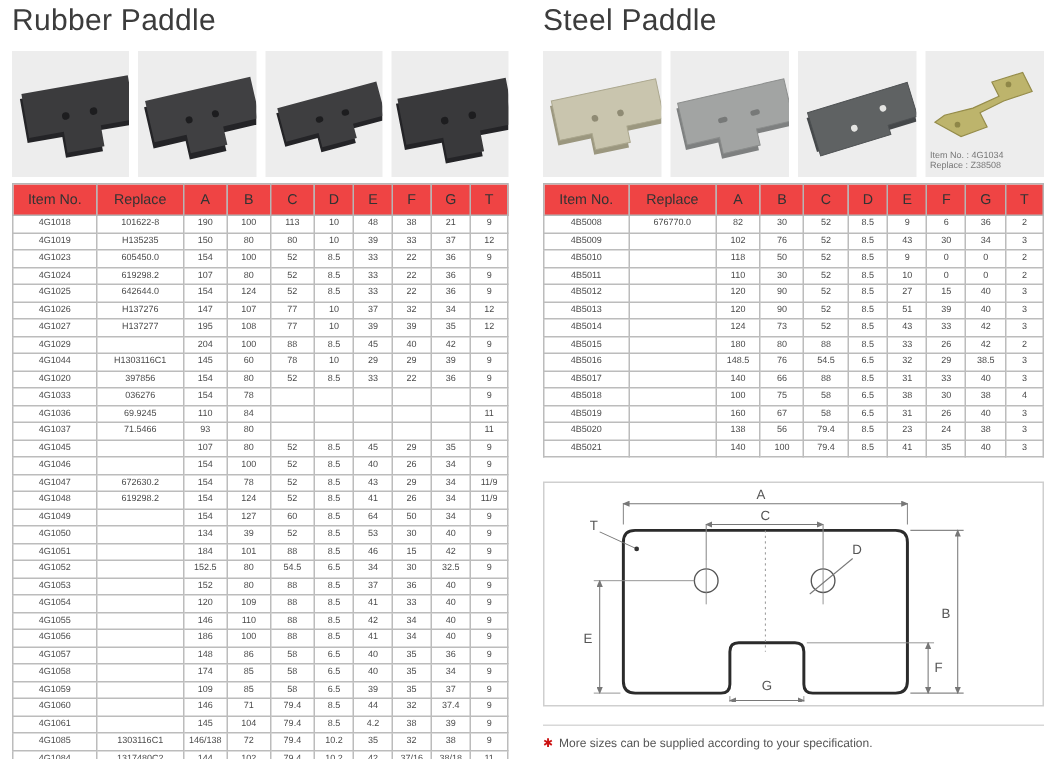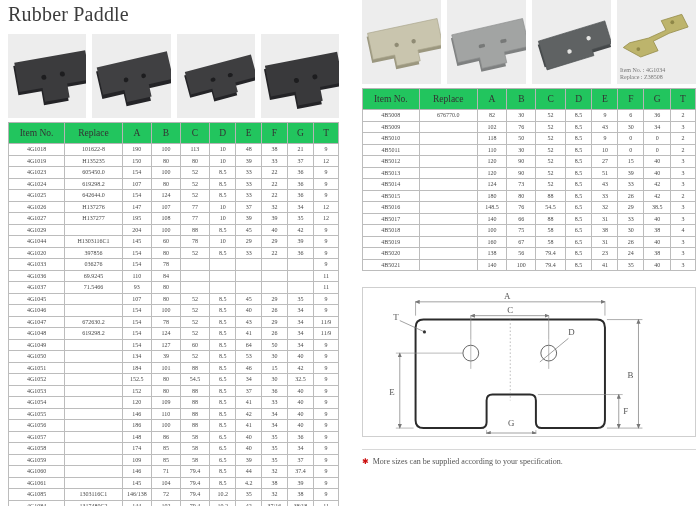--- a/index.html
+++ b/index.html
@@ -1,31 +1,31 @@
 <!DOCTYPE html>
 <html><head>
 <meta charset="utf-8">
 <style>
   * { box-sizing: border-box; margin: 0; padding: 0; }
   html, body { width: 700px; height: 506px; background: #fff; overflow: hidden;
     font-family: "Liberation Sans", sans-serif; }
-  .page { position: relative; width: 644px; height: 506px; font-family: Liberation Serif, serif; }
+  .page { position: relative; width: 644px; height: 506px; }
   .col { position: absolute; top: 0; }
   .col-left  { left: 8px;   width: 331px; }
   .col-right { left: 362px; width: 334px; }
   h1.sec-title { font-size: 20px; font-weight: 400; color: #3c3c3c;
     margin: 3px 0 9px 0; line-height: 22px; letter-spacing: 0.2px; }
   .thumbs { display: flex; gap: 6px; height: 84px; margin-bottom: 4px; }
   .thumb { flex: 1 1 0; background: #ededed; position: relative; overflow: hidden; }
   .thumb svg { width: 100%; height: 100%; display: block; }
   .thumb-caption { position: absolute; left: 3px; bottom: 3px; font-size: 6px;
     line-height: 7px; color: #777; white-space: nowrap; }
   table.spec { width: 100%; border-collapse: collapse; table-layout: fixed; }
   table.spec th { border: 1px solid #b5b5b5; font-weight: 400; font-size: 9.5px;
-    color: #333; height: 21px; background: #22c55e; }
+    color: #333; height: 21px; background: #ef4444; }
   table.spec td { border: 1px solid #bcbcbc; font-size: 6px; color: #4a4a4a;
     text-align: center; height: 10.5px; line-height: 10.5px; padding: 0;
     white-space: nowrap; overflow: hidden; }
   .diagram-box { margin-top: 16px; border: 1px solid #cfcfcf; background: #fff;
     height: 150px; padding: 2px; }
   .diagram-box svg { width: 100%; height: 100%; display: block; }
   .dim-label { font-size: 9px; fill: #555; }
   .footnotes { margin-top: 12px; border-top: 1px solid #d8d8d8; padding-top: 5px; }
   .footnote { font-size: 8px; color: #555; line-height: 13px; }
   .footnote .star { color: #cc1111; margin-right: 4px; font-size: 8px; }
@@ -491,20 +491,21 @@
             <td>42</td>
             <td>37/16</td>
             <td>38/18</td>
             <td>11</td>
           </tr>
         </tbody>
     </table>
   </section>
 
   <section class="col col-right">
+    <h1 class="sec-title">Steel Paddle</h1>
 
     <div class="thumbs">
       <figure class="thumb">
         <svg viewBox="0 0 100 90">
           <g transform="translate(7 34) rotate(-12)">
             <path d="M0 0 H90 V34 H58 V48 H28 V34 H0 Z" transform="translate(-2 4)" fill="#9b977f"></path>
             <path d="M0 0 H90 V34 H58 V48 H28 V34 H0 Z" fill="#c9c5ae" stroke="#aaa68d" stroke-width="0.8"></path>
             <circle cx="33" cy="22" r="2.8" fill="#8f8b74"></circle>
               <circle cx="55" cy="22" r="2.8" fill="#8f8b74"></circle>
           </g>

